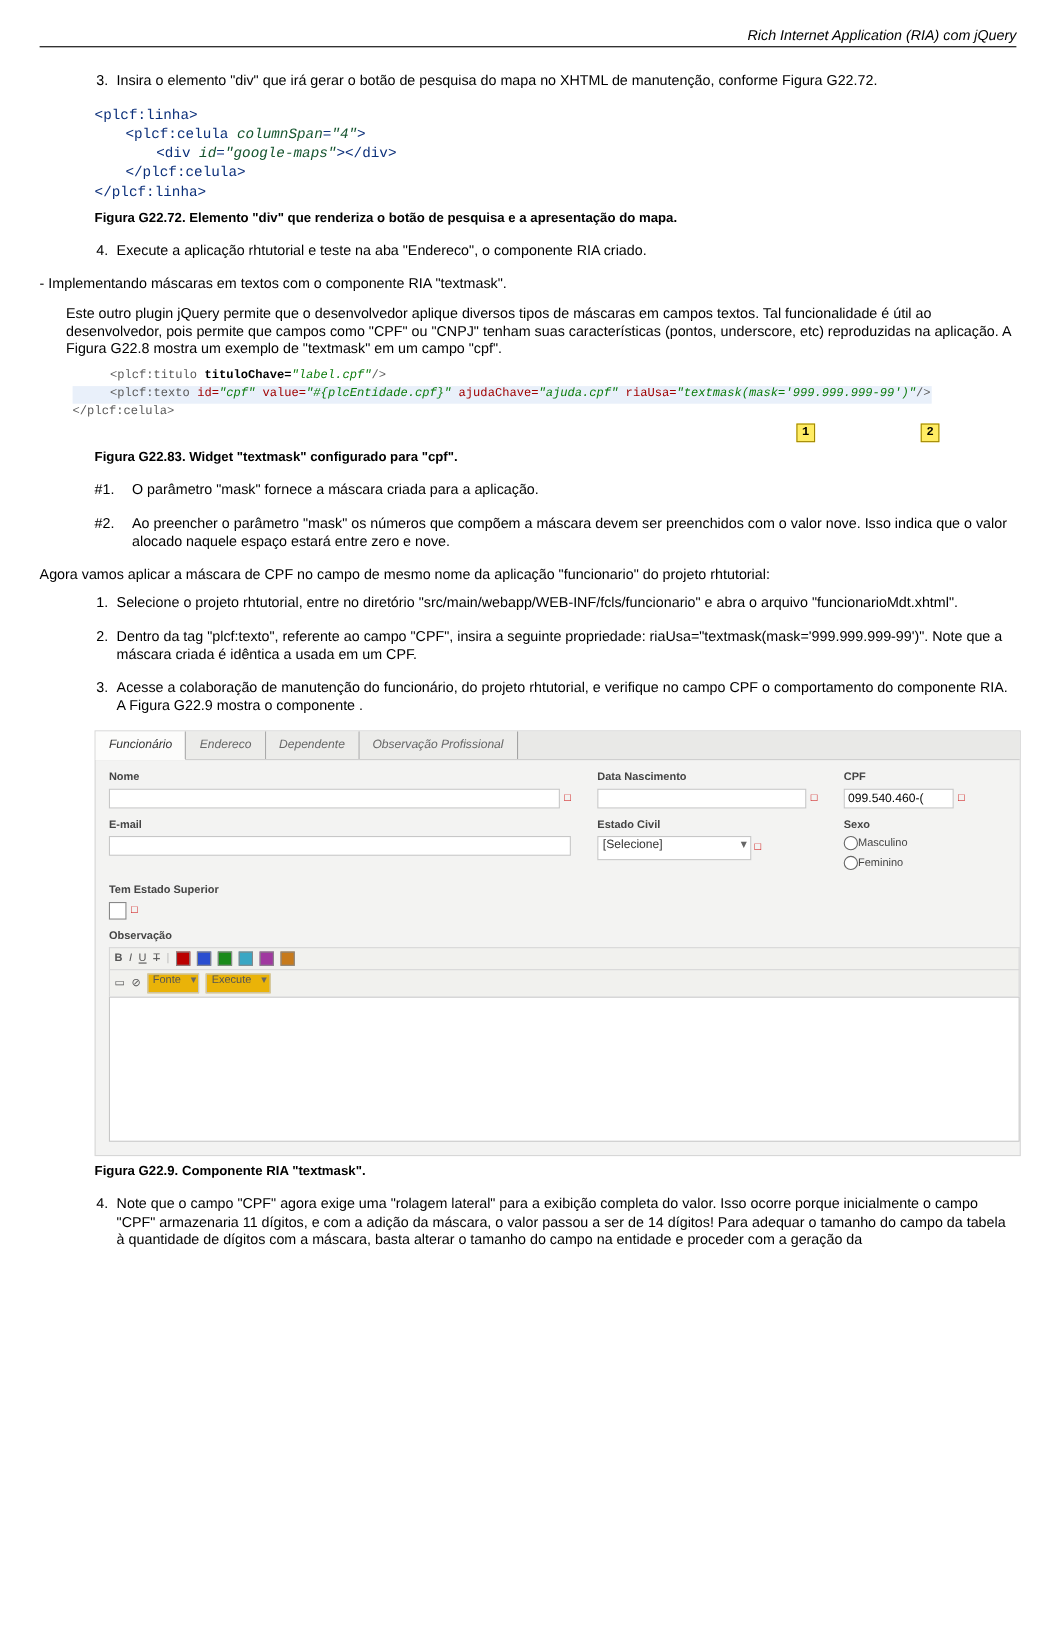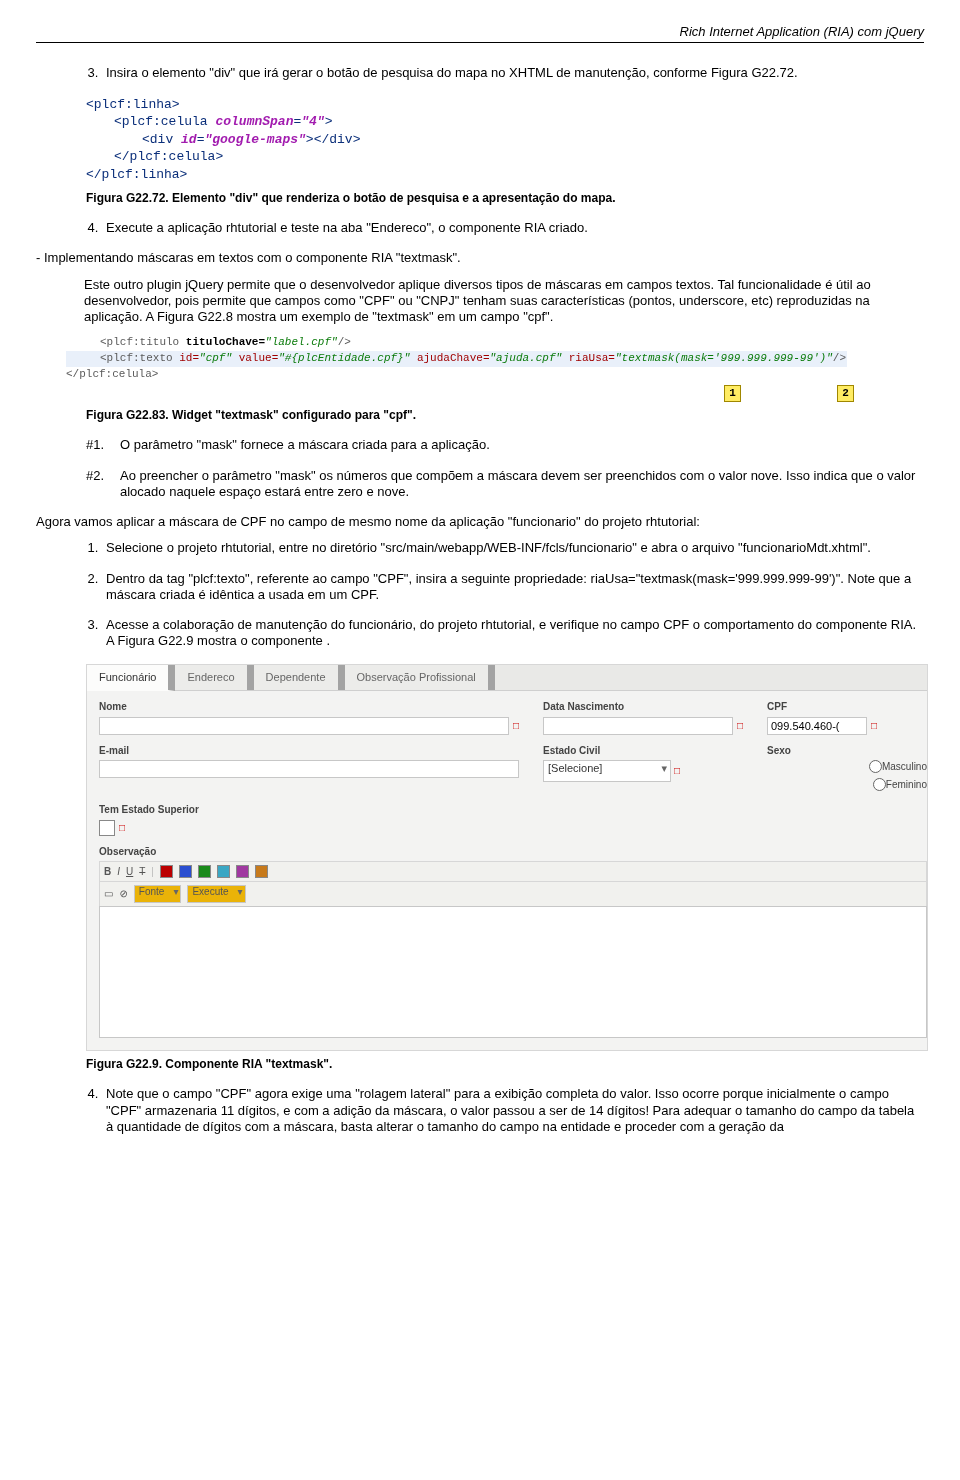--- a/index.html
+++ b/index.html
@@ -29,28 +29,28 @@
     margin-bottom: 14px;
     padding-left: 4px;
   }
   .code-block {
     font-family: "Courier New", monospace;
     font-size: 13px;
     margin: 8px 0 8px 50px;
     line-height: 1.35;
   }
   .c-tag { color: #0b2f7a; }
-  .c-valb { color: #a21caf; font-weight: bold; font-style: italic;}
+  .c-valb { color: #14532d; font-weight: normal; font-style: italic;}
   .figcap {
     font-weight: bold;
     font-size: 12px;
     margin: 6px 0 14px 50px;
   }
   .para {
-    margin: 10px 0 10px 48px;
+    margin: 10px 0 10px 24px;
   }
   .para2 {
     margin: 10px 0 10px 0;
   }
   .dash-item {
     margin: 10px 0 6px 0;
   }
   .hashlist {
     margin-left: 50px;
   }
@@ -100,24 +100,25 @@
     font-size: 11px;
     color: #333;
   }
   .tabs {
     display: flex;
     border-bottom: 1px solid #cfcfcf;
     background: #e9e9e7;
   }
   .tab {
     padding: 6px 12px;
-    border-right: 7px solid #a3a3a3;
+    border-right: 1px solid #a3a3a3;
     background: #ececea;
     color: #666;
     cursor: pointer;
+    font-style: italic;
   }
   .tab.active {
     background: #fcfcfb;
     color: #333;
     border-bottom: 1px solid #fcfcfb;
     margin-bottom: -1px;
   }
   .form-body {
     padding: 10px 12px 12px 12px;
     display: grid;
@@ -136,21 +137,21 @@
     border: 1px solid #c7c7c7;
     height: 18px;
     padding: 1px 3px;
     font-size: 11px;
     width: 100%;
     box-sizing: border-box;
   }
   .row-inline { display:flex; align-items:center; gap:4px;}
   .req { color: #c00; font-size: 10px;}
   .radio-row { display:flex; flex-direction: column; gap:2px; margin-top:2px;}
-  .radio-row label { font-weight: normal; display:flex; align-items:center; gap:0; font-size:10px;justify-content:flex-end;}
+  .radio-row label { font-weight: normal; display:flex; align-items:center; gap:0; font-size:10px;}
   .obs-box {
     grid-column: 1 / span 3;
   }
   .toolbar {
     background: #f1f1ee;
     border: 1px solid #d7d7d7;
     border-bottom: none;
     padding: 3px 4px;
     display: flex;
     gap: 6px;
@@ -174,21 +175,21 @@
   }
   .editor-area {
     background: #fff;
     border: 1px solid #c7c7c7;
     height: 130px;
   }
   .select-box {
     display:flex; align-items:center; gap:3px;
   }
   .select-box .sel-ctrl{
-    background:#fff; border:1px solid #c7c7c7; height:18px; padding:1px 2px 1px 4px;
+    background:#fff; border:1px solid #c7c7c7; height:18px; padding:1px 14px 1px 4px;
     font-size:11px; position:relative; min-width:120px;
   }
   .select-box .sel-ctrl::after{content:"▾"; position:absolute; right:3px; top:1px; color:#666;}
   .org-row{display:flex; gap:4px;}
   .lookup{
     width:20px;height:20px;background:#8ed4f6;border:1px solid #5aa7c9;display:inline-flex;
     align-items:center;justify-content:center;color:#246;font-size:10px;
   }
   .chk{ width:14px;height:14px;border:1px solid #888;background:#fff;display:inline-block;}
   .radio{ width:11px;height:11px;border:1px solid #666;border-radius:50%;background:#fff;display:inline-block;}

